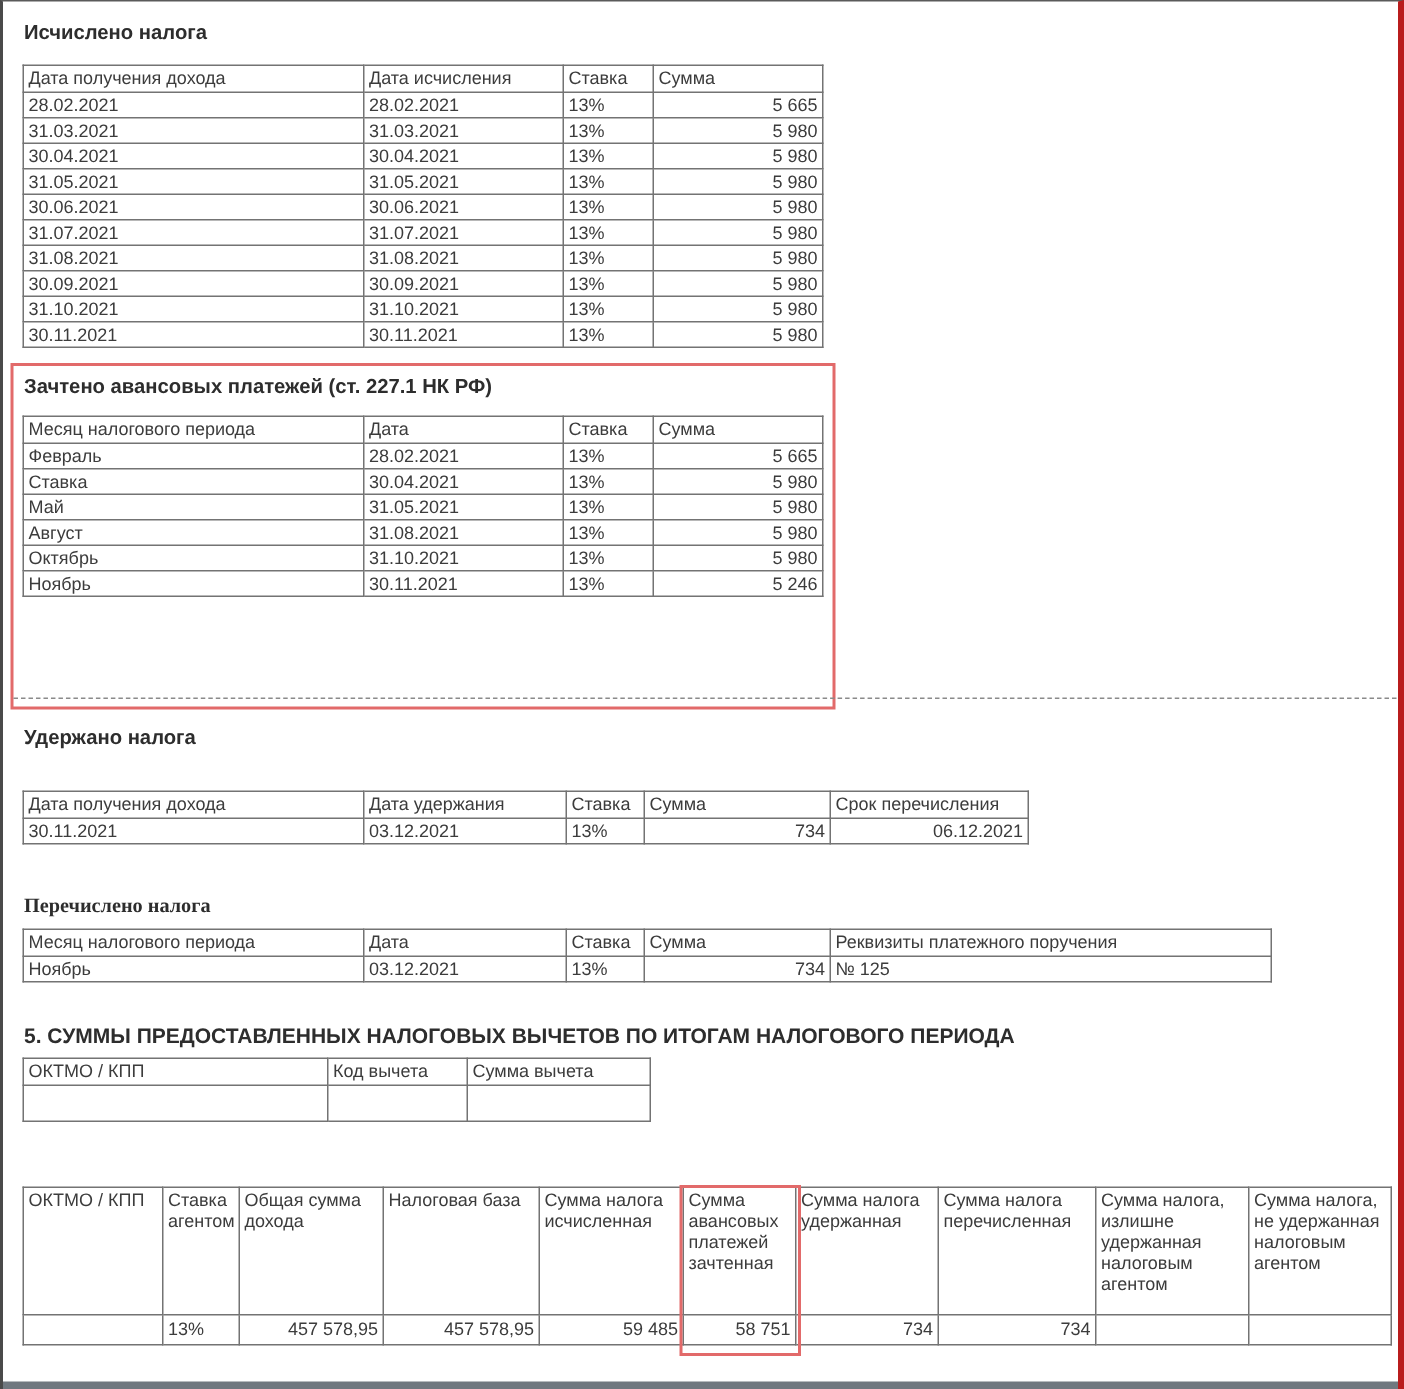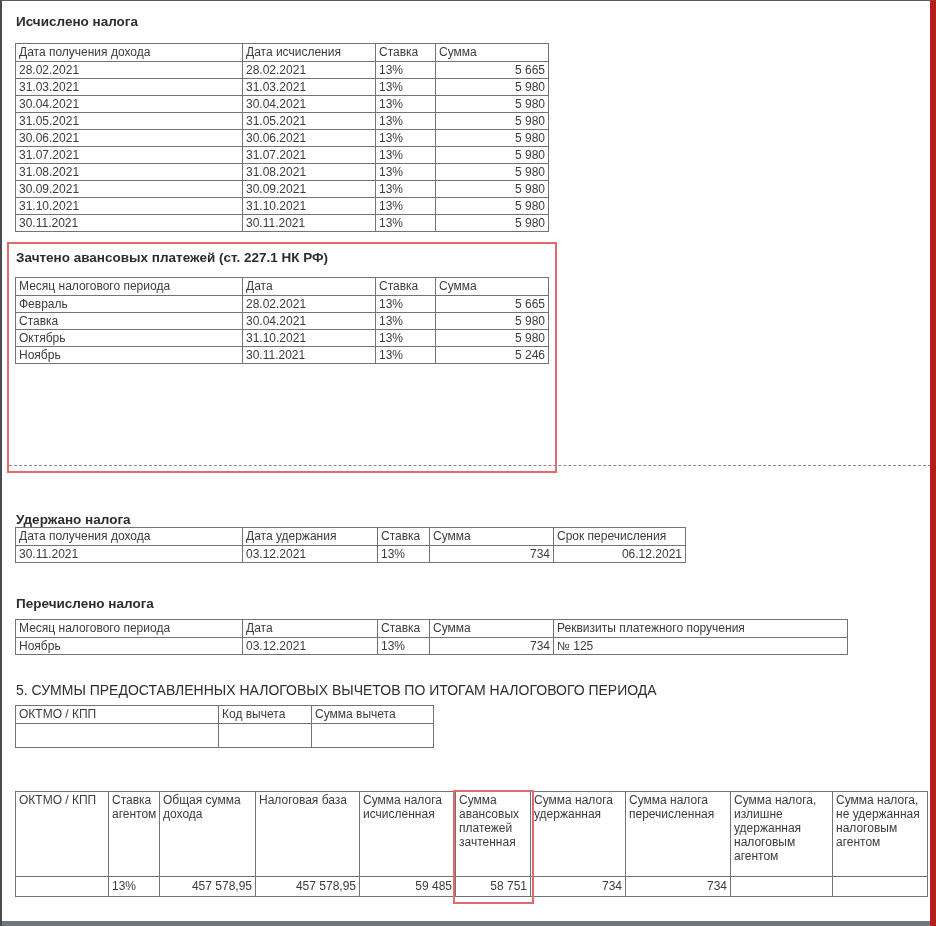--- a/index.html
+++ b/index.html
@@ -1,23 +1,23 @@
 <!DOCTYPE html>
 <html><head>
 <meta charset="utf-8">
 <style>
   html,body{margin:0;padding:0;background:#ffffff;}
   .page{
     position:relative;width:936px;height:926px;background:#ffffff;
     font-family:"Liberation Sans", sans-serif;color:#3c3c3c;
-    border-top:1px solid #5a5a5a;border-left:2px solid #4a4a4a;border-right:6px solid #b91c1c;
+    border-top:1px solid #5a5a5a;border-left:2px solid #4a4a4a;border-right:4px solid #b91c1c;
     box-sizing:border-box;overflow:hidden;
   }
   .sec-title{position:absolute;font-weight:bold;font-size:13.5px;color:#2d2d2d;white-space:nowrap;}
-  .heading{position:absolute;font-weight:normal;font-size:14px;color:#2d2d2d;white-space:nowrap;}
+  .heading{position:absolute;font-weight:bold;font-size:14px;color:#2d2d2d;white-space:nowrap;}
   table.doc{position:absolute;border-collapse:collapse;table-layout:fixed;font-size:12px;color:#3c3c3c;background:#fff;}
   table.doc th,table.doc td{
     border:1px solid #737373;padding:0 3px;font-weight:normal;text-align:left;
     white-space:nowrap;overflow:hidden;line-height:15px;
   }
   table.doc th{height:17px;}
   table.doc td{height:16px;}
   table.doc td.r{text-align:right;}
   #t5 td{height:23px;}
   #t6 thead tr{height:85px;}
@@ -137,37 +137,49 @@
           <td>13%</td>
           <td class="r">5 665</td>
         </tr>
         <tr>
           <td>Ставка</td>
           <td>30.04.2021</td>
           <td>13%</td>
           <td class="r">5 980</td>
         </tr>
         <tr>
+          <td>Май</td>
+          <td>31.05.2021</td>
+          <td>13%</td>
+          <td class="r">5 980</td>
+        </tr>
+        <tr>
+          <td>Август</td>
+          <td>31.08.2021</td>
+          <td>13%</td>
+          <td class="r">5 980</td>
+        </tr>
+        <tr>
           <td>Октябрь</td>
           <td>31.10.2021</td>
           <td>13%</td>
           <td class="r">5 980</td>
         </tr>
         <tr>
           <td>Ноябрь</td>
           <td>30.11.2021</td>
           <td>13%</td>
           <td class="r">5 246</td>
         </tr>
       </tbody>
     </table>
 
   <div class="dashed" style="left:7px;top:464px;width:922px;"></div>
 
-  <div class="sec-title" style="left:14px;top:511px;">Удержано налога</div>
+  <div class="sec-title" style="left:14px;top:483px;">Удержано налога</div>
   <table class="doc" id="t3" style="left:13px;top:526px;width:670px;">
       <colgroup>
         <col style="width: 227px;">
         <col style="width: 135px;">
         <col style="width: 52px;">
         <col style="width: 124px;">
         <col style="width: 132px;">
       </colgroup>
       <thead>
         <tr>
@@ -182,21 +194,21 @@
         <tr>
           <td>30.11.2021</td>
           <td>03.12.2021</td>
           <td>13%</td>
           <td class="r">734</td>
           <td class="r">06.12.2021</td>
         </tr>
       </tbody>
     </table>
 
-  <div class="sec-title" style="left:14px;top:595px;">Перечислено налога</div>
+  <div class="sec-title" style="left:14px;top:595px;font-family:Liberation Serif, serif;">Перечислено налога</div>
   <table class="doc" id="t4" style="left:13px;top:618px;width:832px;">
       <colgroup>
         <col style="width: 227px;">
         <col style="width: 135px;">
         <col style="width: 52px;">
         <col style="width: 124px;">
         <col style="width: 294px;">
       </colgroup>
       <thead>
         <tr>

